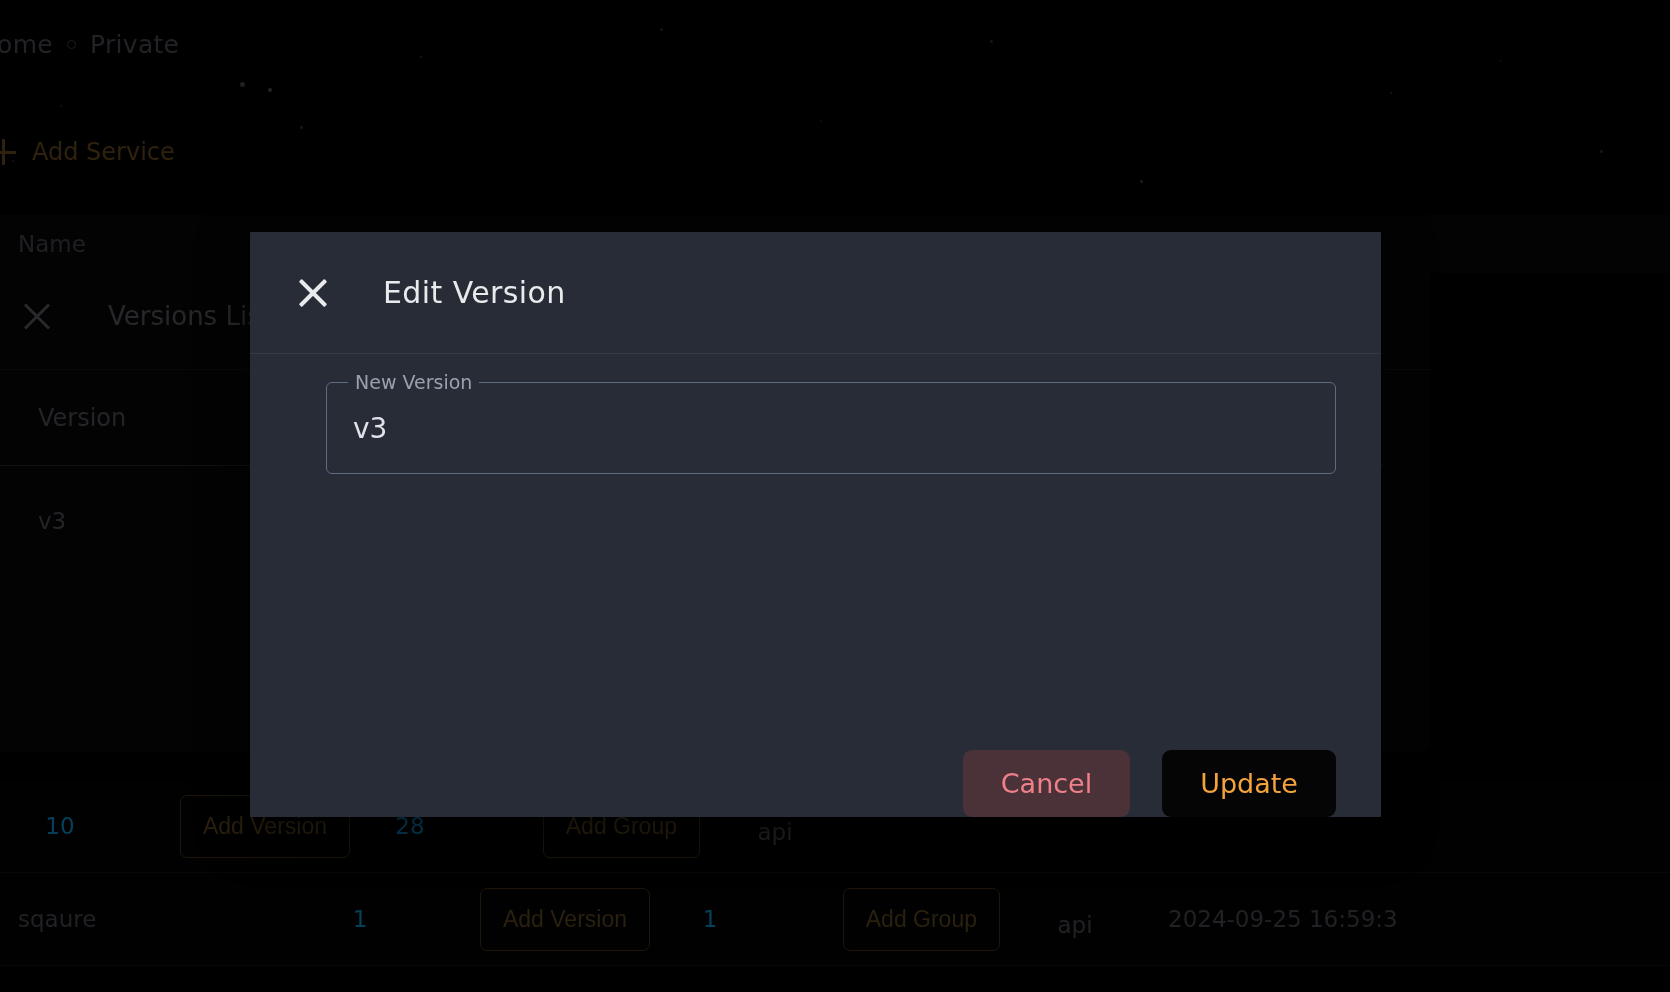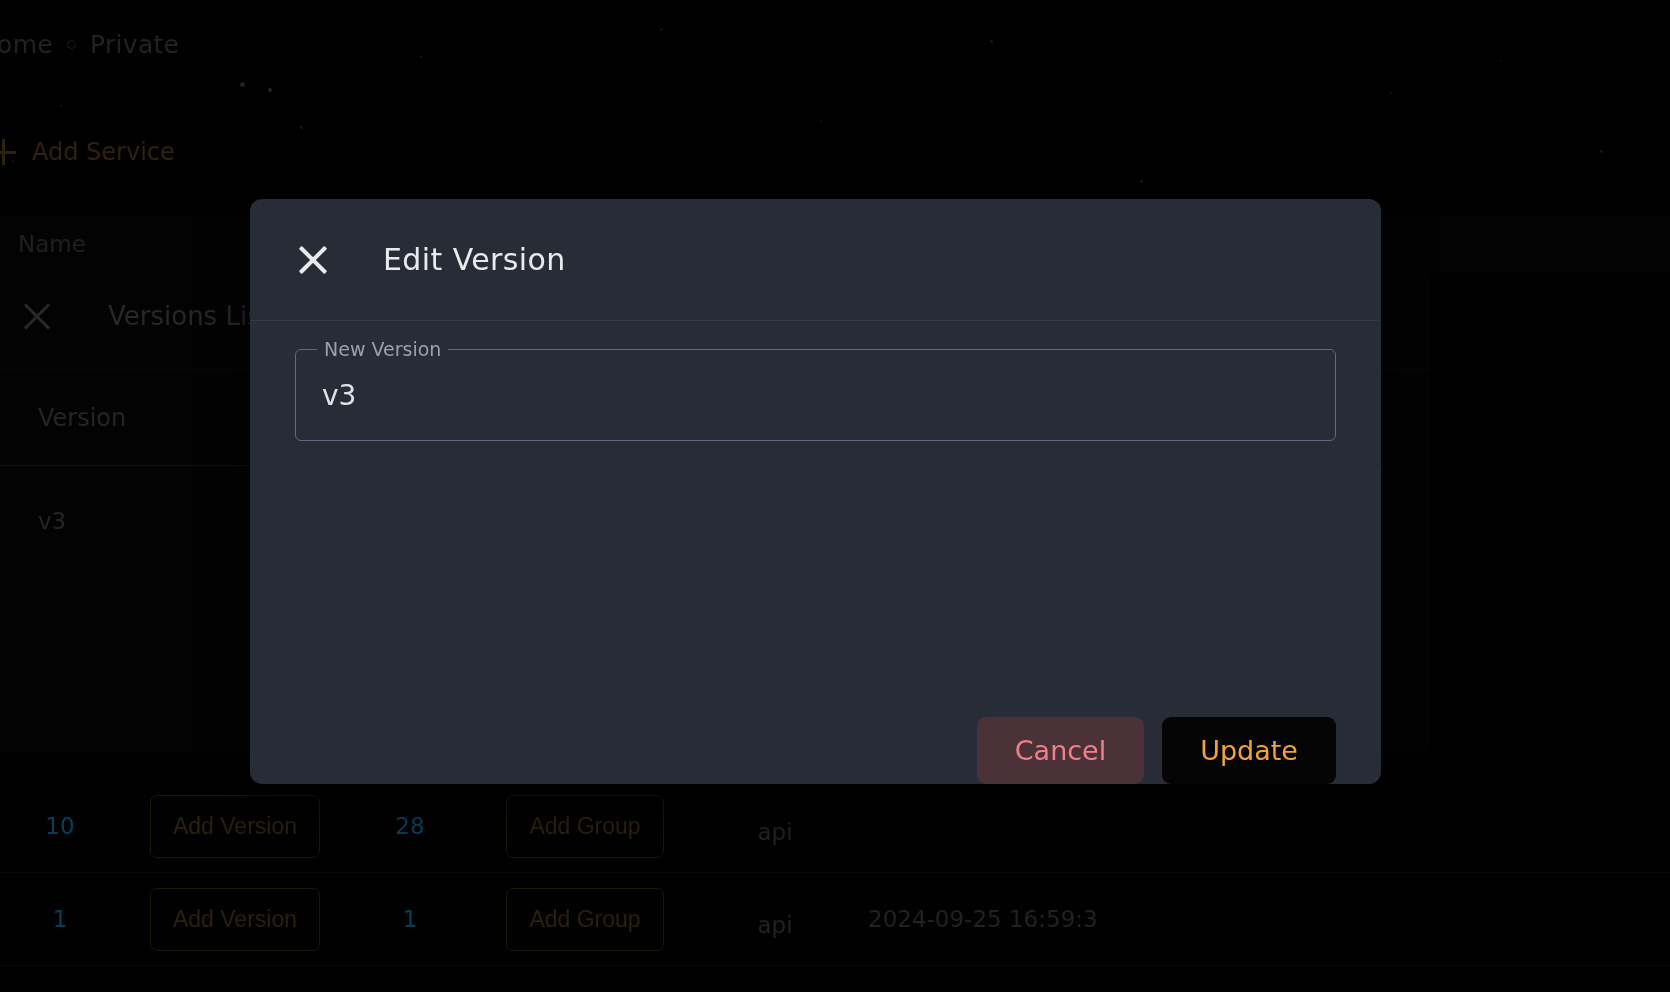--- a/index.html
+++ b/index.html
@@ -94,21 +94,21 @@
     height: 93px;
     display: flex;
     align-items: center;
     font-size: 23px;
     color: #55585f;
     border-bottom: 1px solid #17171c;
     background: #030305;
   }
   .c-name  { width: 300px; padding-left: 18px; }
   .c-num   { width: 120px; text-align: center; }
-  .c-btn   { width: 230px; display: flex; justify-content: center; }
+  .c-btn   { width: 230px; display: flex; justify-content: flex-end; }
   .c-type  { width: 150px; text-align: center; margin-top: 11px; }
   .c-date  { flex: 1; padding-left: 18px; white-space: nowrap; }
 
   .num-link {
     color: #0ea5e9;
   }
   .outline-btn {
     border: 1px solid #4d3a1a;
     border-radius: 7px;
     color: #6e5426;
@@ -192,25 +192,25 @@
   .overlay {
     position: absolute;
     inset: 0;
     background: rgba(0,0,0,0.62);
   }
 
   
   .modal {
     position: absolute;
     left: 250px;
-    top: 199px;
+    top: 232px;
     width: 1131px;
     height: 585px;
     background: #282c36;
-    border-radius: 12px;
+    border-radius: 1px;
     box-shadow: 0 12px 50px rgba(0,0,0,.6);
     display: flex;
     flex-direction: column;
   }
   .modal-header {
     height: 122px;
     display: flex;
     align-items: center;
     padding-left: 45px;
     gap: 52px;
@@ -234,20 +234,21 @@
   .modal-close:after  { transform: rotate(-45deg); }
   .modal-title {
     font-size: 30px;
     color: #e9eaec;
     letter-spacing: .4px;
   }
 
   .modal-body {
     flex: 1;
     padding: 28px 45px 0 45px;
+    margin-left: 31px;
   }
 
   
   .field { position: relative; margin-bottom: 30px; }
   .field-box {
     border: 1px solid #5d6b83;
     border-radius: 6px;
     height: 92px;
     display: flex;
     align-items: center;
@@ -276,21 +277,21 @@
     border-top: 13px solid #e3e6ea;
     margin-right: 6px;
     flex: none;
   }
 
   .modal-actions {
     padding: 22px 45px 0 45px;
     display: flex;
     justify-content: flex-end;
     align-items: center;
-    gap: 18px;
+    gap: 32px;
   }
   .btn {
     font-family: "DejaVu Sans", sans-serif;
     font-size: 27px;
     border: none;
     border-radius: 9px;
     padding: 18px 38px;
     cursor: pointer;
     white-space: nowrap;
   }
@@ -356,20 +357,21 @@
             <button class="outline-btn">Add Version</button>
           </div>
         <div class="c-num"><span class="num-link">28</span></div>
         <div class="c-btn">
             <button class="outline-btn">Add Group</button>
           </div>
         <div class="c-type">api</div>
       </div>
 
       <div class="svc-row">
+        <div class="c-name">sqaure</div>
         <div class="c-num"><span class="num-link">1</span></div>
         <div class="c-btn">
             <button class="outline-btn">Add Version</button>
           </div>
         <div class="c-num"><span class="num-link">1</span></div>
         <div class="c-btn">
             <button class="outline-btn">Add Group</button>
           </div>
         <div class="c-type">api</div>
         <div class="c-date">2024-09-25 16:59:3</div>

